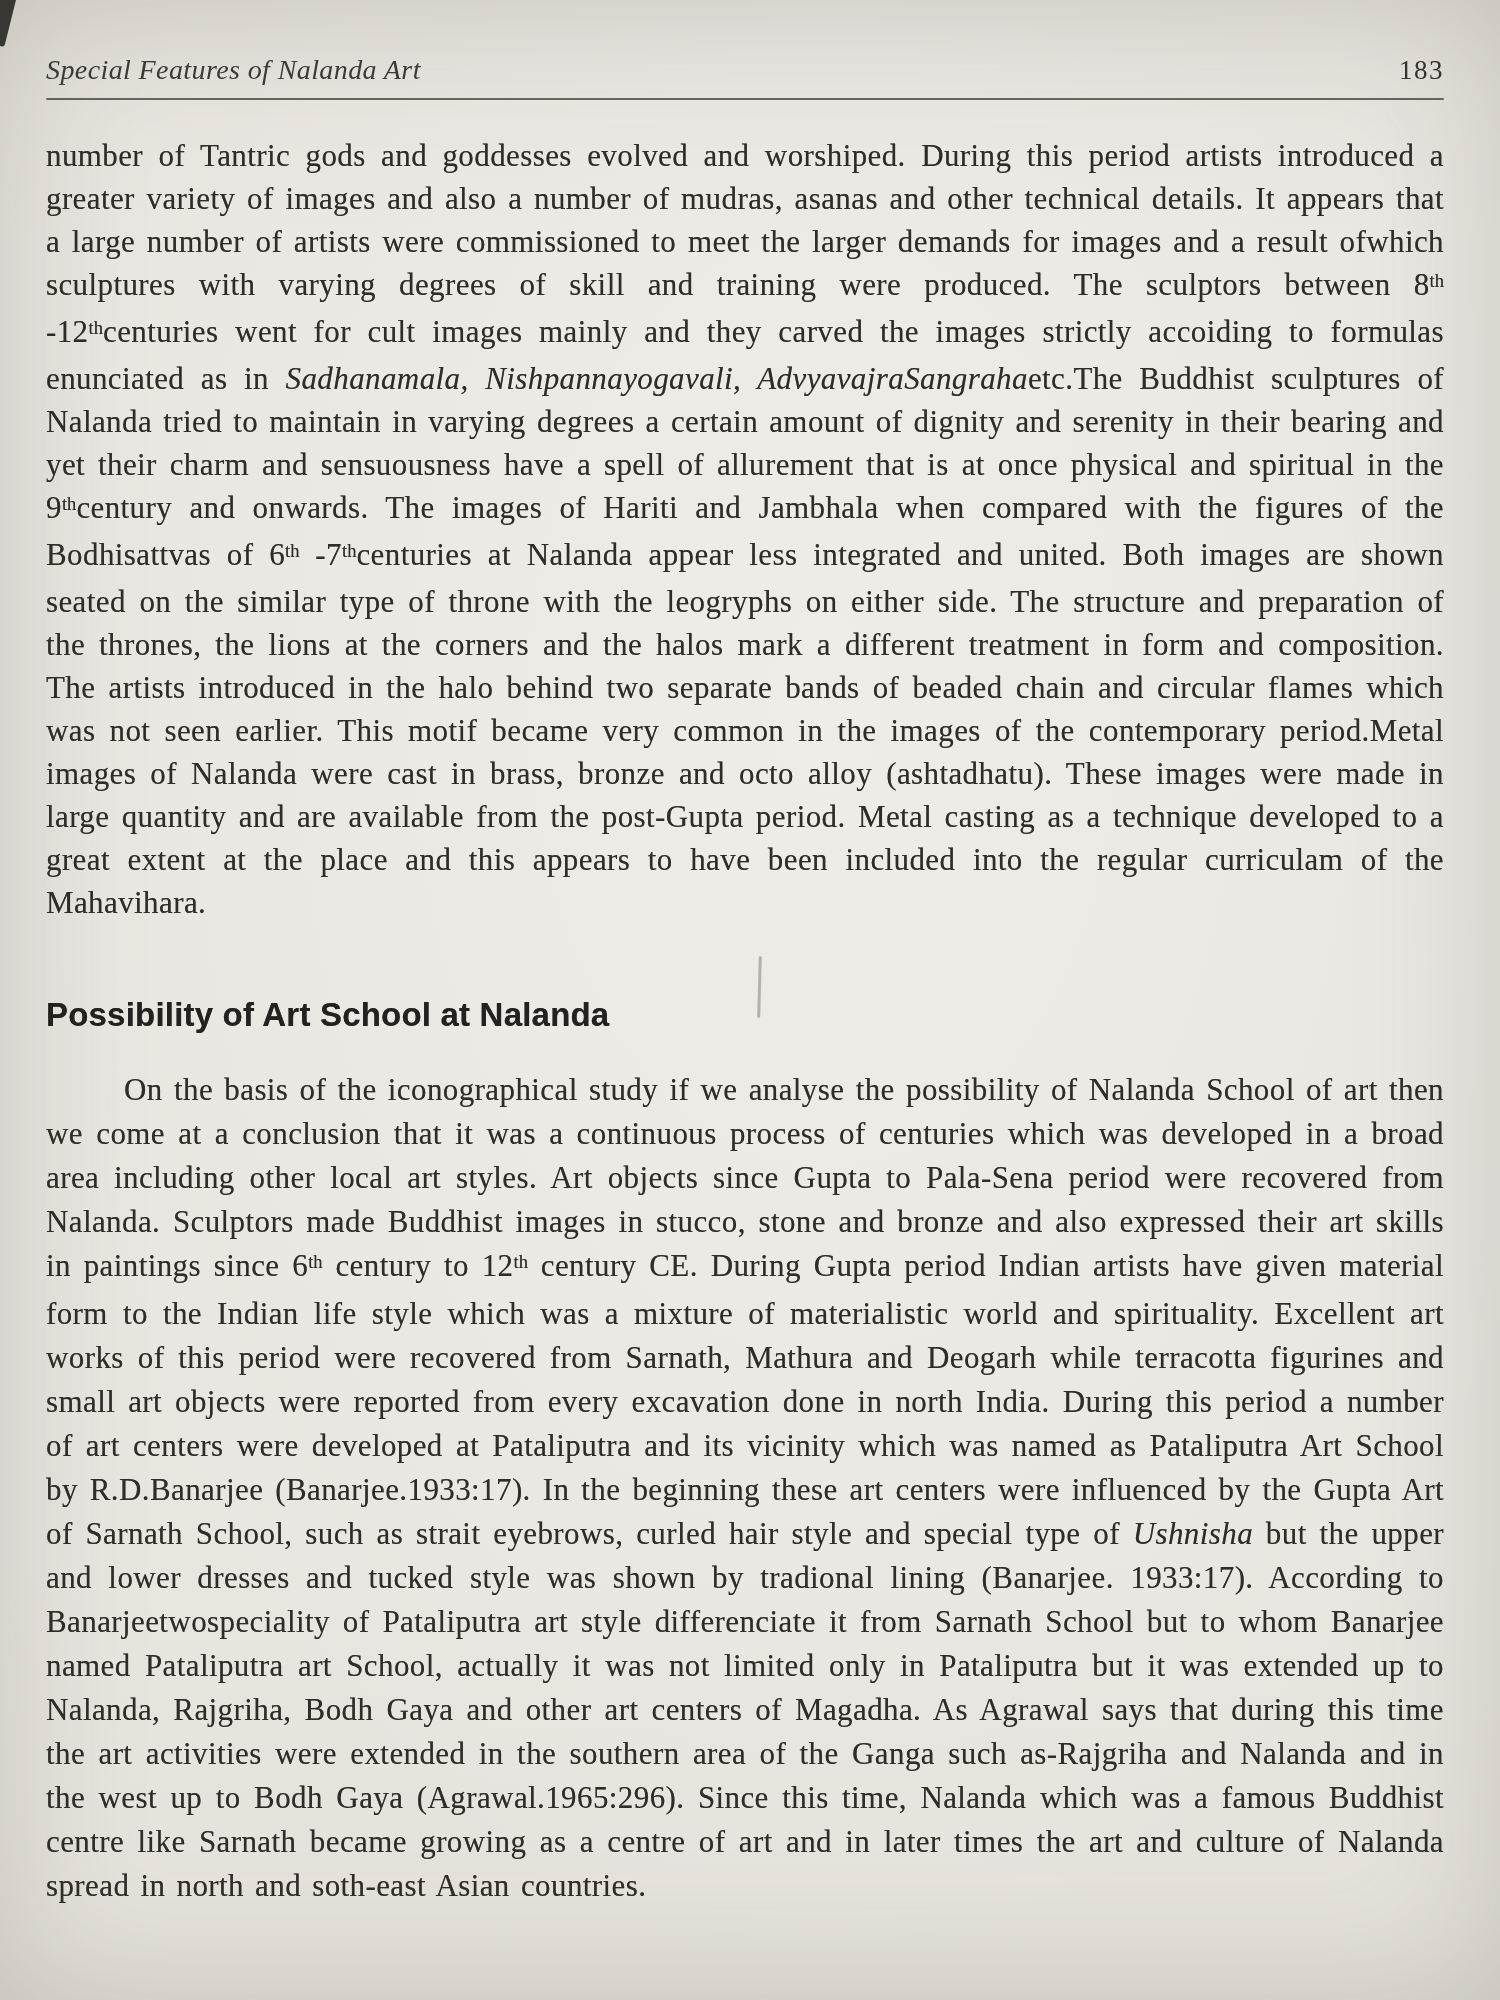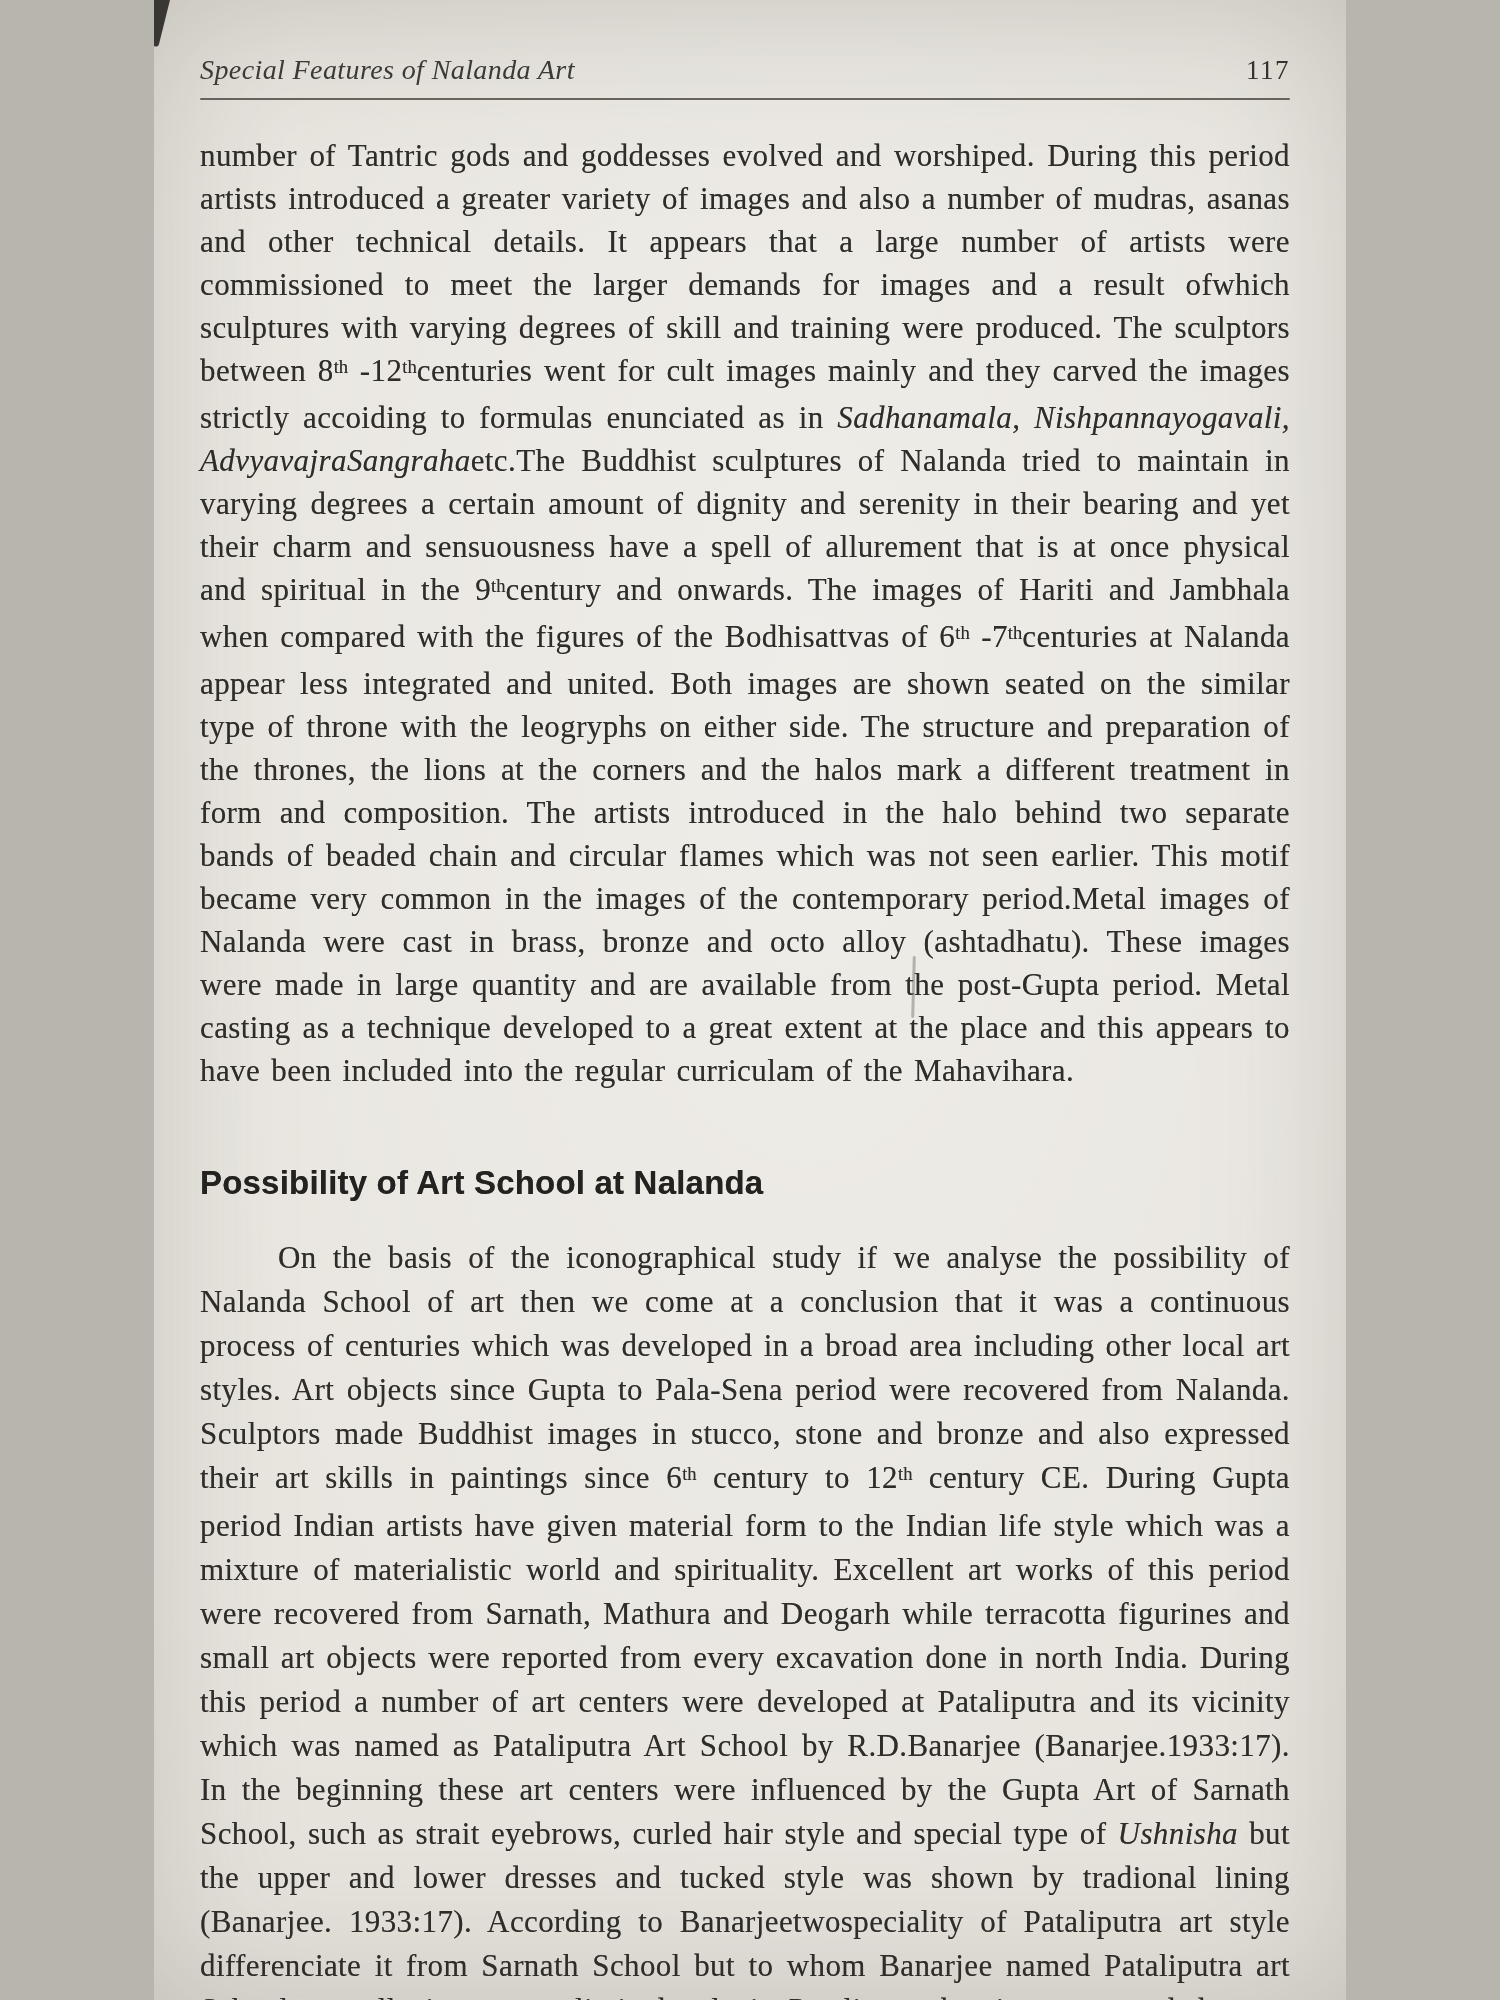--- a/index.html
+++ b/index.html
@@ -2,21 +2,21 @@
 <html style="--paper: #e9e6e0; --paper_edge: #e4e1da; --ink: #2f2d2a; --rule: #504d47;"><head>
 <meta charset="utf-8">
 <style>
   html, body {
     margin: 0;
     padding: 0;
     background: #b8b5ae;
   }
   .page {
     position: relative;
-    width: 1192px;
+    width: 1500px;
     height: 2000px;
     margin: 0 auto;
     background:
       radial-gradient(ellipse at 55% 35%, rgba(255,255,255,0.28), rgba(0,0,0,0) 72%),
       linear-gradient(180deg, var(--paper_edge, #e4e1da) 0%, var(--paper, #e9e6e0) 12%, var(--paper, #e9e6e0) 78%, var(--paper_edge, #e4e1da) 100%);
     box-shadow: inset 0 0 140px rgba(115,110,100,0.28);
     color: var(--ink, #2f2d2a);
     font-family: "Liberation Serif", serif;
     overflow: hidden;
   }
@@ -102,21 +102,21 @@
 </head>
 <body>
 
 <div class="page">
   <div class="corner-mark"></div>
   <div class="scan-mark"></div>
   <div class="inner">
 
     <header class="page-header">
       <span class="running-title">Special Features of Nalanda Art</span>
-      <span class="page-number">117</span>
+      <span class="page-number">183</span>
     </header>
 
     <div class="header-rule"></div>
 
     <p class="body-para para-1"><span>number of Tantric gods and goddesses evolved and worshiped. During this period artists introduced a greater variety of images and also a number of mudras, asanas and other technical details. It appears that a large number of artists were commissioned to meet the larger demands for images and a result ofwhich sculptures with varying degrees of skill and training were produced. The sculptors between 8</span><span class="sup">th</span><span> -12</span><span class="sup">th</span><span>centuries went for cult images mainly and they carved the images strictly accoiding to formulas enunciated as in </span><span class="it">Sadhanamala, Nishpannayogavali, AdvyavajraSangraha</span><span>etc.The Buddhist sculptures of Nalanda tried to maintain in varying degrees a certain amount of dignity and serenity in their bearing and yet their charm and sensuousness have a spell of allurement that is at once physical and spiritual in the 9</span><span class="sup">th</span><span>century and onwards. The images of Hariti and Jambhala when compared with the figures of the Bodhisattvas of 6</span><span class="sup">th</span><span> -7</span><span class="sup">th</span><span>centuries at Nalanda appear less integrated and united. Both images are shown seated on the similar type of throne with the leogryphs on either side. The structure and preparation of the thrones, the lions at the corners and the halos mark a different treatment in form and composition. The artists introduced in the halo behind two separate bands of beaded chain and circular flames which was not seen earlier. This motif became very common in the images of the contemporary period.Metal images of Nalanda were cast in brass, bronze and octo alloy (ashtadhatu). These images were made in large quantity and are available from the post-Gupta period. Metal casting as a technique developed to a great extent at the place and this appears to have been included into the regular curriculam of the Mahavihara.</span></p>
 
     <h2 class="section-heading">Possibility of Art School at Nalanda</h2>
 
     <p class="body-para para-2"><span>On the basis of the iconographical study if we analyse the possibility of Nalanda School of art then we come at a conclusion that it was a continuous process of centuries which was developed in a broad area including other local art styles. Art objects since Gupta to Pala-Sena period were recovered from Nalanda. Sculptors made Buddhist images in stucco, stone and bronze and also expressed their art skills in paintings since 6</span><span class="sup">th</span><span> century to 12</span><span class="sup">th</span><span> century CE. During Gupta period Indian artists have given material form to the Indian life style which was a mixture of materialistic world and spirituality. Excellent art works of this period were recovered from Sarnath, Mathura and Deogarh while terracotta figurines and small art objects were reported from every excavation done in north India. During this period a number of art centers were developed at Pataliputra and its vicinity which was named as Pataliputra Art School by R.D.Banarjee (Banarjee.1933:17). In the beginning these art centers were influenced by the Gupta Art of Sarnath School, such as strait eyebrows, curled hair style and special type of </span><span class="it">Ushnisha</span><span> but the upper and lower dresses and tucked style was shown by tradional lining (Banarjee. 1933:17). According to Banarjeetwospeciality of Pataliputra art style differenciate it from Sarnath School but to whom Banarjee named Pataliputra art School, actually it was not limited only in Pataliputra but it was extended up to Nalanda, Rajgriha, Bodh Gaya and other art centers of Magadha. As Agrawal says that during this time the art activities were extended in the southern area of the Ganga such as-Rajgriha and Nalanda and in the west up to Bodh Gaya (Agrawal.1965:296). Since this time, Nalanda which was a famous Buddhist centre like Sarnath became growing as a centre of art and in later times the art and culture of Nalanda spread in north and soth-east Asian countries.</span></p>
 

